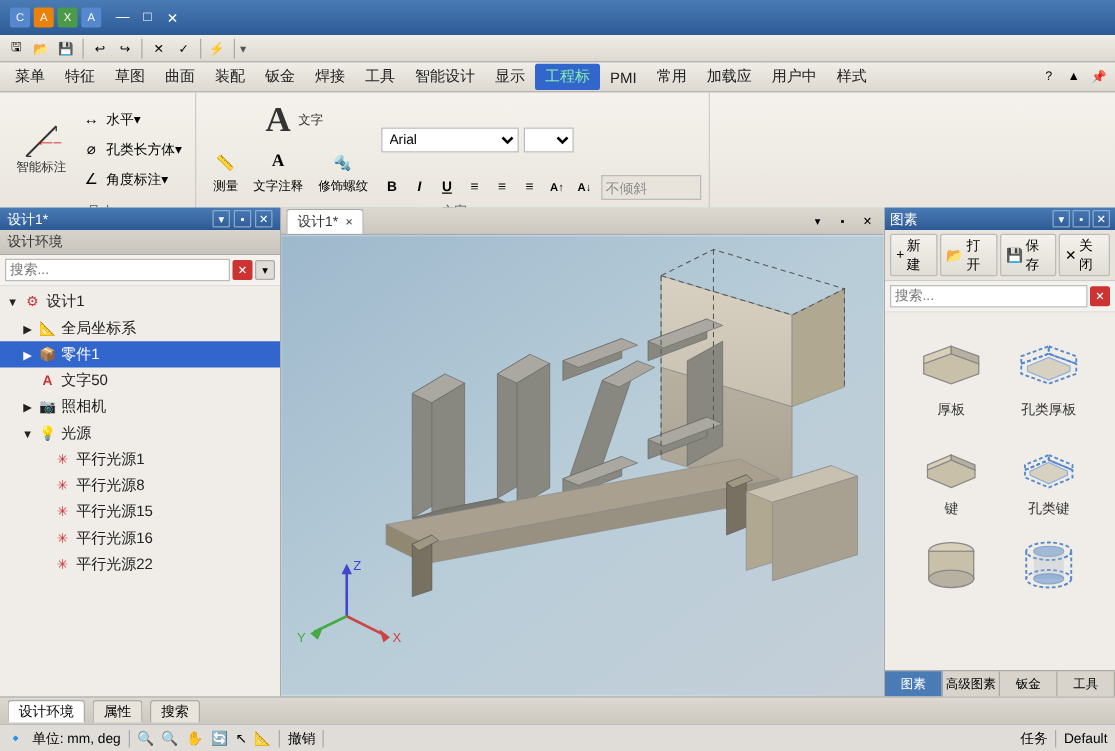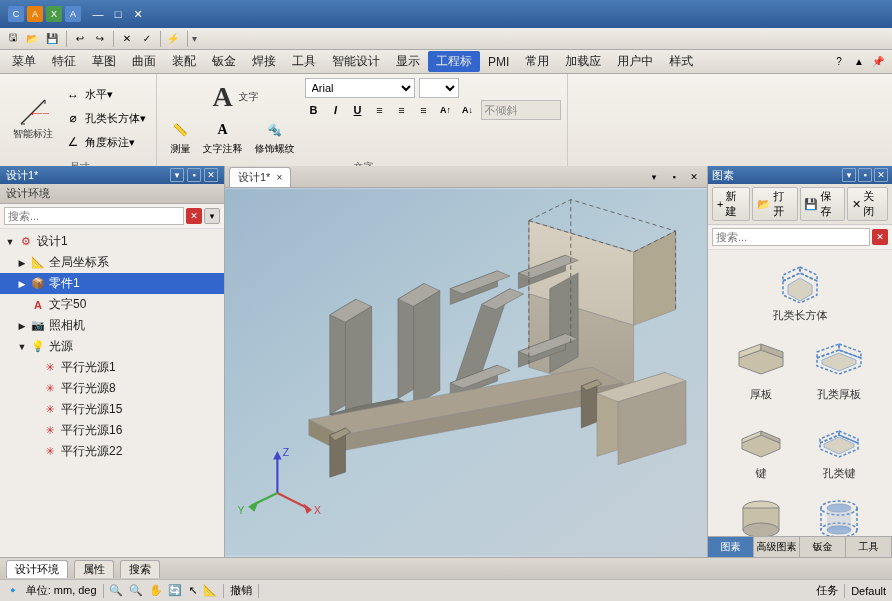--- a/index.html
+++ b/index.html
@@ -17,36 +17,36 @@
     .title-ctrl { width: 18px; height: 16px; display: flex; align-items: center; justify-content: center; color: white; font-size: 11px; cursor: pointer; }
 
     
     .quick-toolbar { background: linear-gradient(to bottom, #f0ede8, #ddd9d0); height: 22px; display: flex; align-items: center; padding: 0 4px; gap: 2px; border-bottom: 1px solid #aaa; }
     .qt-btn { width: 18px; height: 18px; display: flex; align-items: center; justify-content: center; font-size: 10px; cursor: pointer; border: 1px solid transparent; border-radius: 2px; }
     .qt-sep { width: 1px; height: 16px; background: #aaa; margin: 0 2px; }
 
     
     .menu-bar { background: linear-gradient(to bottom, #f0ede8, #ddd9d0); height: 24px; display: flex; align-items: center; padding: 0 4px; border-bottom: 1px solid #aaa; }
     .menu-item { padding: 2px 8px; font-size: 12px; cursor: pointer; border-radius: 2px; color: #222; }
-    .menu-item:hover, .menu-item.active { background: #3366cc; color: #e5e5e5; }
+    .menu-item:hover, .menu-item.active { background: #3366cc; color: #86efac; }
 
     
     .ribbon { background: linear-gradient(to bottom, #eae7e0, #d5d0c5); border-bottom: 2px solid #888; height: 92px; display: flex; flex-direction: column; }
     .ribbon-content { flex: 1; display: flex; align-items: stretch; padding: 0 4px; gap: 4px; background: linear-gradient(to bottom, #f5f2ed, #e8e4dc); }
     .ribbon-group { display: flex; flex-direction: column; align-items: center; padding: 4px 6px; border-right: 1px solid #ccc; min-width: 60px; }
     .ribbon-group-items { display: flex; gap: 4px; flex: 1; align-items: center; justify-content: center; }
     .ribbon-group-label { font-size: 10px; color: #555; margin-top: 2px; }
     .ribbon-btn { display: flex; flex-direction: column; align-items: center; cursor: pointer; padding: 2px; border: 1px solid transparent; border-radius: 2px; }
     .ribbon-btn-icon { width: 32px; height: 32px; display: flex; align-items: center; justify-content: center; font-size: 18px; }
     .ribbon-btn-label { font-size: 10px; color: #333; text-align: center; line-height: 1.2; }
     .ribbon-btn-sm { display: flex; align-items: center; gap: 3px; cursor: pointer; padding: 1px 3px; border: 1px solid transparent; border-radius: 2px; font-size: 11px; white-space: nowrap; }
     .ribbon-btn-sm-icon { width: 18px; height: 18px; display: flex; align-items: center; justify-content: center; font-size: 12px; }
 
     
-    .text-format-group { display: flex; flex-direction: column; gap: 2px; flex: 1; }
+    .text-format-group { display: flex; flex-direction: column; gap: 18px; flex: 1; margin-top: 24px; }
     .text-format-row1 { display: flex; align-items: center; gap: 4px; }
     .text-format-row2 { display: flex; align-items: center; gap: 4px; }
     .font-select { width: 110px; height: 20px; font-size: 11px; border: 1px solid #bbb; background: white; padding: 0 2px; }
     .font-size-select { width: 40px; height: 20px; font-size: 11px; border: 1px solid #bbb; background: white; padding: 0 16px; }
     .format-btn { width: 18px; height: 18px; display: flex; align-items: center; justify-content: center; font-size: 11px; cursor: pointer; border: 1px solid transparent; border-radius: 2px; font-weight: bold; }
     .italic-field { background: #e8e4dc; border: 1px solid #bbb; height: 20px; width: 80px; font-size: 11px; padding: 0 3px; color: #888; display: flex; align-items: center; }
 
     
     .left-panel { width: 225px; background: #f0ede8; border-right: 1px solid #aaa; display: flex; flex-direction: column; }
     .panel-title-bar { background: linear-gradient(to bottom, #4a7bb5, #2d5a96); color: white; height: 18px; display: flex; align-items: center; padding: 0 6px; font-size: 11px; justify-content: space-between; }
@@ -477,31 +477,20 @@
       </div>
     </div>
     <div class="rp-search">
       <input type="text" placeholder="搜索..." style="">
       <div class="rp-search-x">✕</div>
     </div>
 
     <div class="icon-grid">
 
       <div class="icon-grid-row">
-        <div class="icon-item">
-          <div class="icon-shape">
-            <svg width="54" height="44" viewBox="0 0 54 44">
-              <polygon points="10,22 27,14 44,22 44,36 27,44 10,36" fill="none" stroke="#5588cc" stroke-width="1.5" stroke-dasharray="3,2"></polygon>
-              <polygon points="10,22 27,14 27,8 10,16" fill="none" stroke="#5588cc" stroke-width="1.5" stroke-dasharray="3,2"></polygon>
-              <polygon points="27,8 44,16 44,22 27,14" fill="none" stroke="#5588cc" stroke-width="1.5" stroke-dasharray="3,2"></polygon>
-              <polygon points="15,26 27,19 39,26 39,35 27,42 15,35" fill="#c8c0a8" stroke="#5588cc" stroke-width="1" opacity="0.6"></polygon>
-            </svg>
-          </div>
-          <div class="icon-label">孔类长方体</div>
-        </div>
       </div>
 
       <div class="icon-grid-row">
         <div class="icon-item">
           <div class="icon-shape">
             <svg width="54" height="44" viewBox="0 0 54 44">
               <polygon points="5,20 27,12 49,20 49,28 27,36 5,28" fill="#c8c0a8" stroke="#888" stroke-width="1"></polygon>
               <polygon points="5,20 27,12 27,6 5,14" fill="#d8d0b8" stroke="#888" stroke-width="1"></polygon>
               <polygon points="27,6 49,14 49,20 27,12" fill="#b8b0a0" stroke="#888" stroke-width="1"></polygon>
             </svg>

